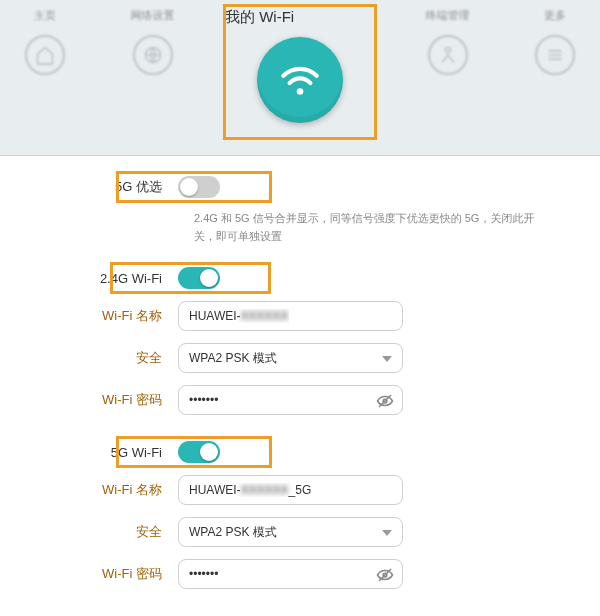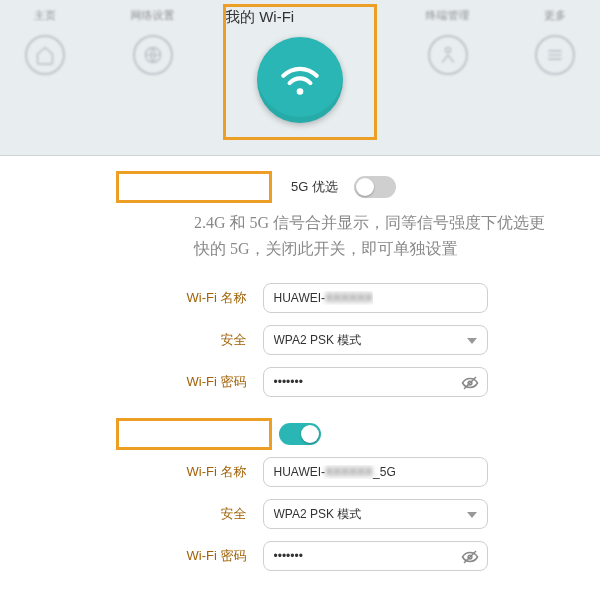--- a/index.html
+++ b/index.html
@@ -69,38 +69,36 @@
     height: 136px;
     border: 3px solid #ec9e25;
     pointer-events: none;
   }
 
   .content { padding: 20px 28px 10px 28px; }
   .row {
     display: flex;
     align-items: center;
     margin-bottom: 12px;
-    justify-content: center;
   }
   .row-label {
     width: 150px;
     text-align: right;
     font-size: 13px;
     color: #a16207;
     padding-right: 16px;
   }
   .section-head .row-label { font-weight: 500; color: #333; }
   .small-desc {
-    font-size: 16px;
+    font-size: 11px;
     color: #888;
     line-height: 1.6;
     margin-left: 166px;
     max-width: 360px;
     margin-bottom: 22px;
-    font-family: Liberation Serif, serif;
   }
 
   .toggle {
     width: 42px; height: 22px;
     border-radius: 11px;
     background: #cfcfcf;
     position: relative;
     cursor: pointer;
   }
   .toggle .knob {
@@ -224,20 +222,26 @@
 <div class="content">
 
   <div class="row section-head hl hl-1">
     <div class="row-label">5G 优选</div>
     <div class="toggle">
         <div class="knob"></div>
       </div>
   </div>
   <div class="small-desc">2.4G 和 5G 信号合并显示，同等信号强度下优选更快的 5G，关闭此开关，即可单独设置</div>
 
+  <div class="row section-head hl hl-2">
+    <div class="row-label">2.4G Wi-Fi</div>
+    <div class="toggle on">
+        <div class="knob"></div>
+      </div>
+  </div>
   <div class="row">
     <div class="row-label">Wi-Fi 名称</div>
     <div class="field">
       <span class="field-text"><span>HUAWEI-</span><span class="blur">XXXXXX</span></span>
     </div>
   </div>
   <div class="row">
     <div class="row-label">安全</div>
     <div class="field select">
       <span class="field-text">WPA2 PSK 模式</span>
@@ -251,20 +255,21 @@
         <svg width="18" height="18" viewBox="0 0 24 24" fill="none" stroke="#888" stroke-width="2">
             <path d="M2 12s3.5-6 10-6 10 6 10 6-3.5 6-10 6-10-6-10-6z"></path>
             <circle cx="12" cy="12" r="2.5"></circle>
             <path d="M4 20L20 4"></path>
           </svg>
       </span>
     </div>
   </div>
 
   <div class="row section-head hl hl-3">
+    <div class="row-label">5G Wi-Fi</div>
     <div class="toggle on">
         <div class="knob"></div>
       </div>
   </div>
   <div class="row">
     <div class="row-label">Wi-Fi 名称</div>
     <div class="field">
       <span class="field-text"><span>HUAWEI-</span><span class="blur">XXXXXX</span><span>_5G</span></span>
     </div>
   </div>

